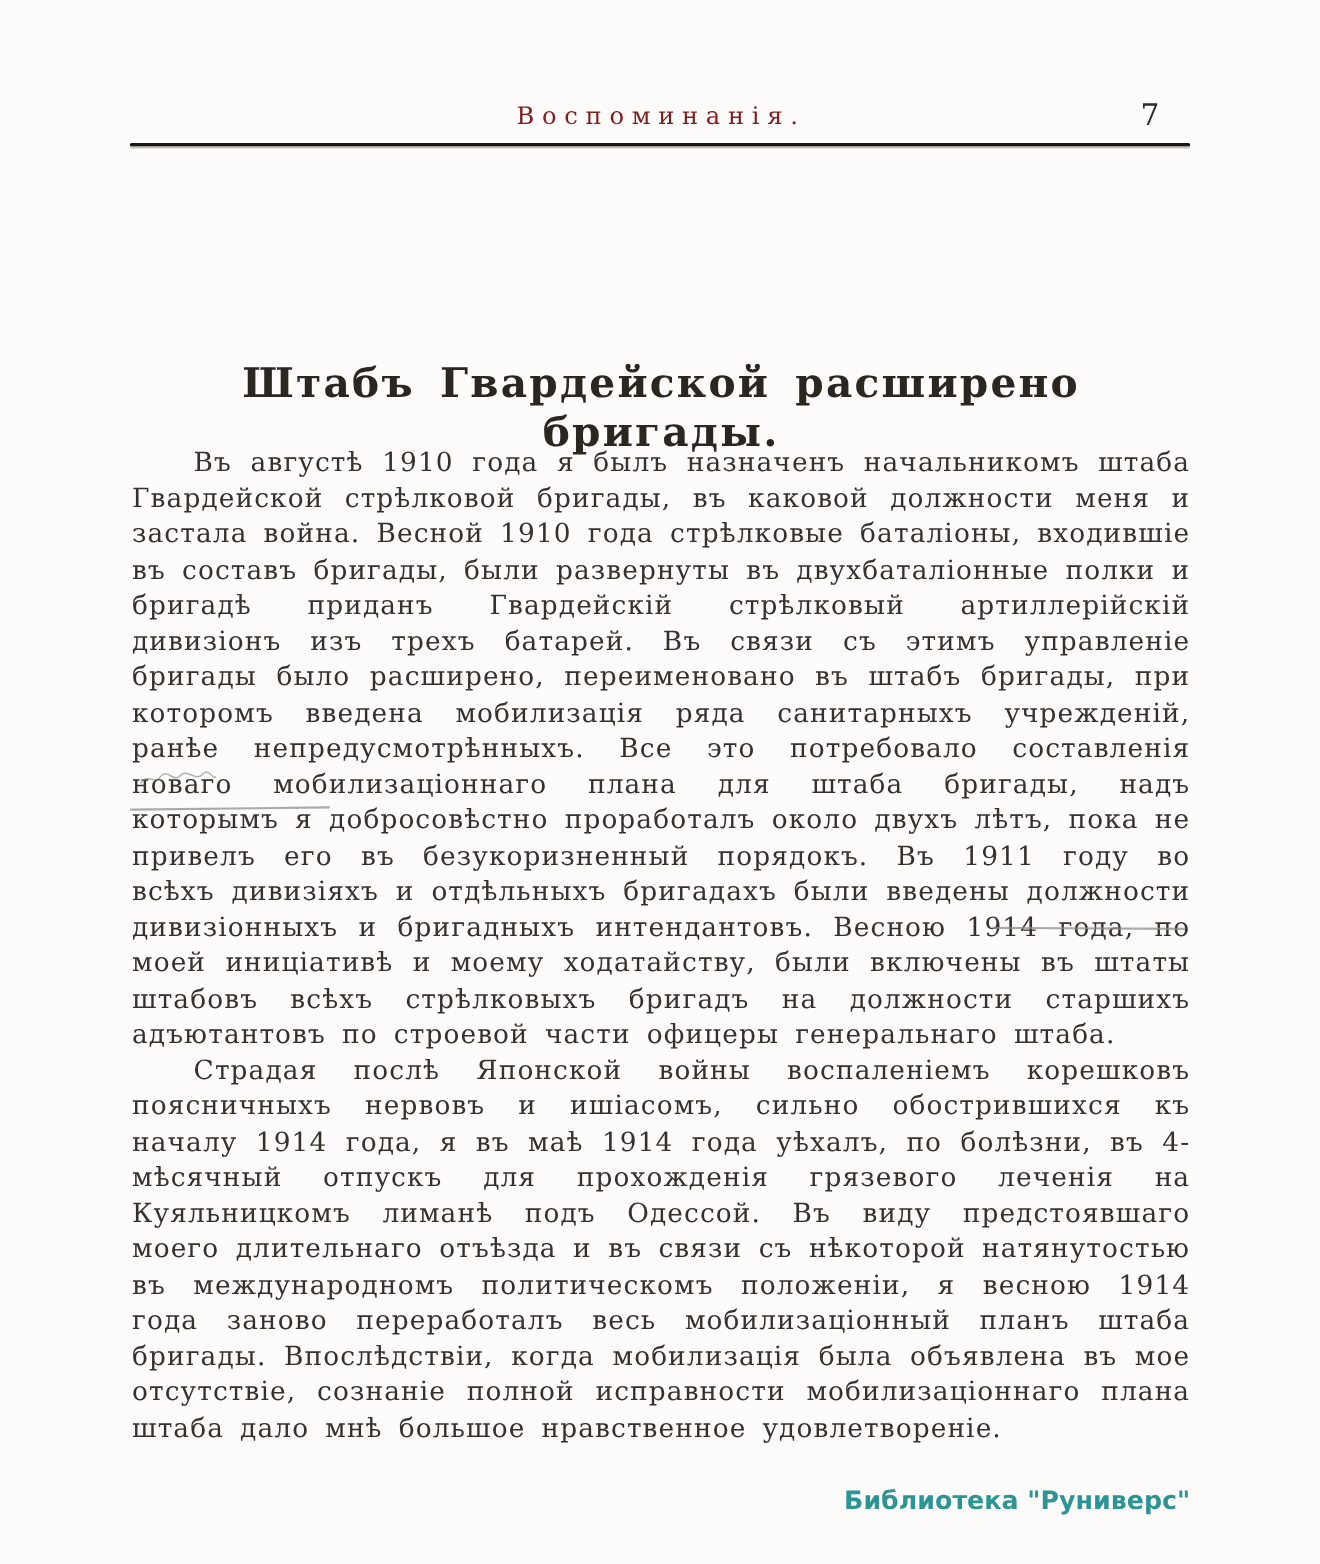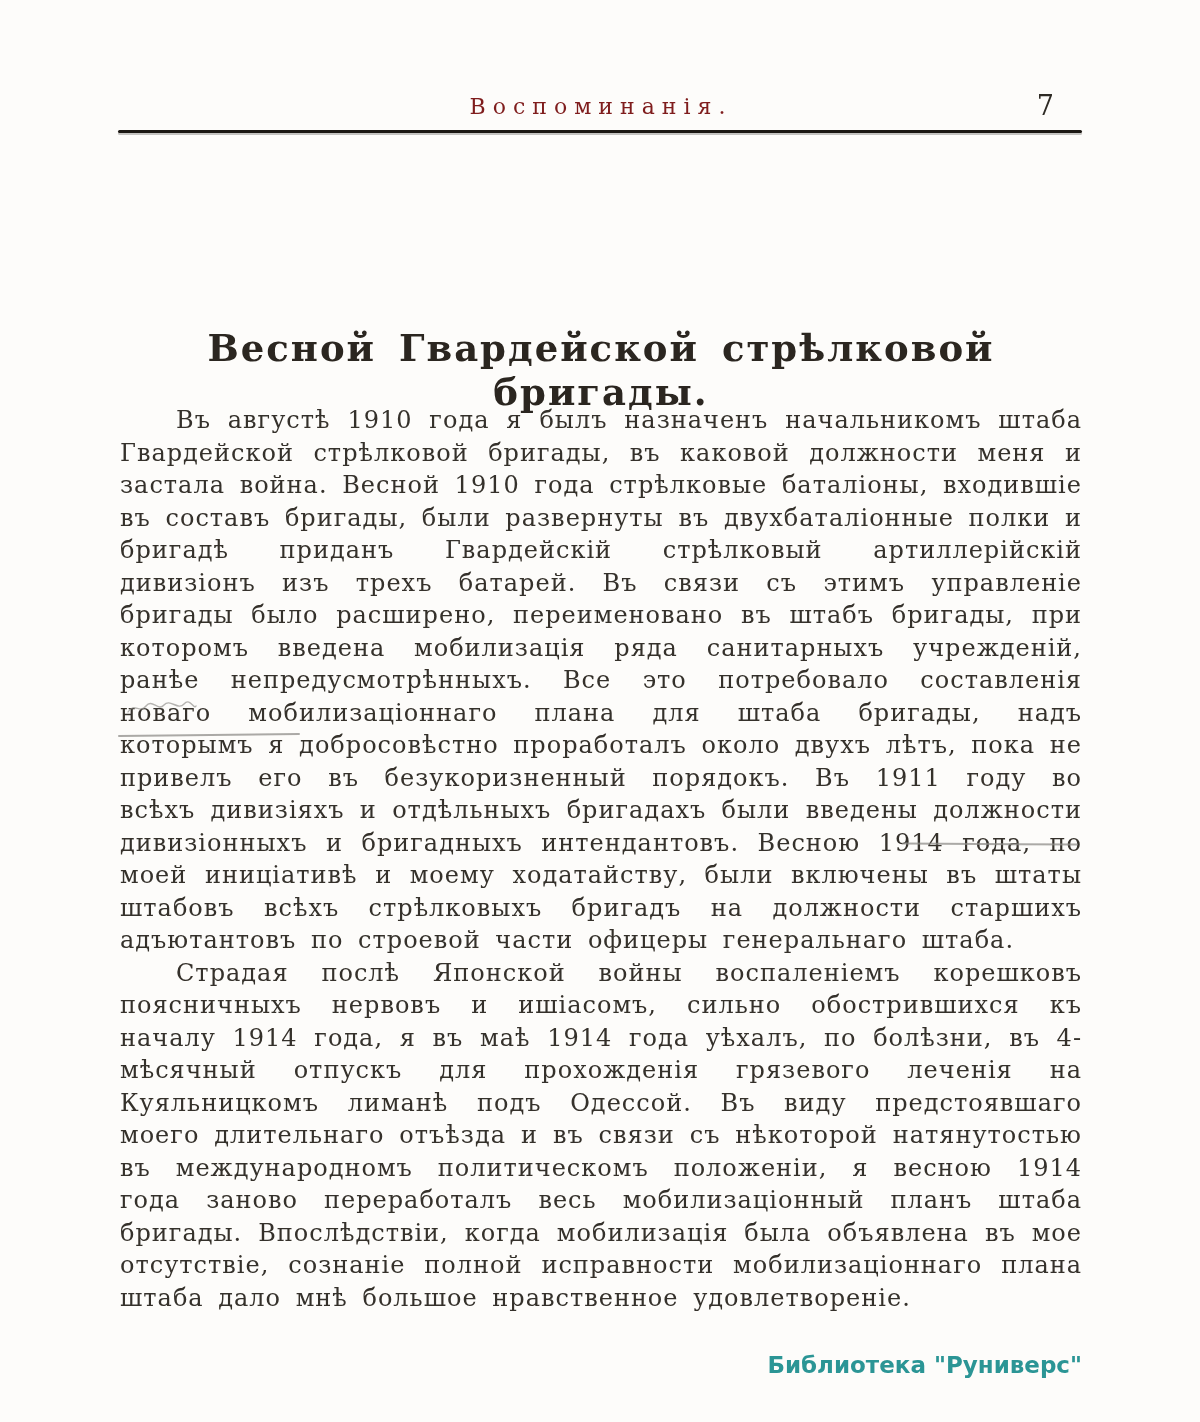--- a/index.html
+++ b/index.html
@@ -129,21 +129,21 @@
 
 <div class="page">
 
   <div class="header">
     <span class="running-title">Воспоминанія.</span>
     <span class="page-number">7</span>
   </div>
 
   <div class="rule"></div>
 
-  <h1 class="chapter-title">Весной Гвардейской стрѣлковой бригады.</h1>
+  <h1 class="chapter-title">Штабъ Гвардейской расширено бригады.</h1>
 
   <div class="body">
     <p>Въ августѣ 1910 года я былъ назначенъ начальникомъ штаба Гвардейской стрѣлковой бригады, въ каковой должности меня и застала война. Весной 1910 года стрѣлковые баталіоны, входившіе въ составъ бригады, были развернуты въ двухбаталіонные полки и бригадѣ приданъ Гвардейскій стрѣлковый артиллерійскій дивизіонъ изъ трехъ батарей. Въ связи съ этимъ управленіе бригады было расширено, переименовано въ штабъ бригады, при которомъ введена мобилизація ряда санитарныхъ учрежденій, ранѣе непредусмотрѣнныхъ. Все это потребовало составленія новаго мобилизаціоннаго плана для штаба бригады, надъ которымъ я добросовѣстно проработалъ около двухъ лѣтъ, пока не привелъ его въ безукоризненный порядокъ. Въ 1911 году во всѣхъ дивизіяхъ и отдѣльныхъ бригадахъ были введены должности дивизіонныхъ и бригадныхъ интендантовъ. Весною 1914 года, по моей иниціативѣ и моему ходатайству, были включены въ штаты штабовъ всѣхъ стрѣлковыхъ бригадъ на должности старшихъ адъютантовъ по строевой части офицеры генеральнаго штаба.</p>
     <p>Страдая послѣ Японской войны воспаленіемъ корешковъ поясничныхъ нервовъ и ишіасомъ, сильно обострившихся къ началу 1914 года, я въ маѣ 1914 года уѣхалъ, по болѣзни, въ 4-мѣсячный отпускъ для прохожденія грязевого леченія на Куяльницкомъ лиманѣ подъ Одессой. Въ виду предстоявшаго моего длительнаго отъѣзда и въ связи съ нѣкоторой натянутостью въ международномъ политическомъ положеніи, я весною 1914 года заново переработалъ весь мобилизаціонный планъ штаба бригады. Впослѣдствіи, когда мобилизація была объявлена въ мое отсутствіе, сознаніе полной исправности мобилизаціоннаго плана штаба дало мнѣ большое нравственное удовлетвореніе.</p>
   </div>
 
   <svg class="pencil-scribble" width="72" height="22" viewBox="0 0 72 22" aria-hidden="true">
     <path d="M2 14 C8 4, 14 16, 20 8 S 32 14, 38 7 S 52 13, 58 6 S 68 12, 70 8" fill="none" stroke="#8f8d89" stroke-width="1.4" stroke-linecap="round"></path>
   </svg>
   <div class="pencil-underline u1"></div>

